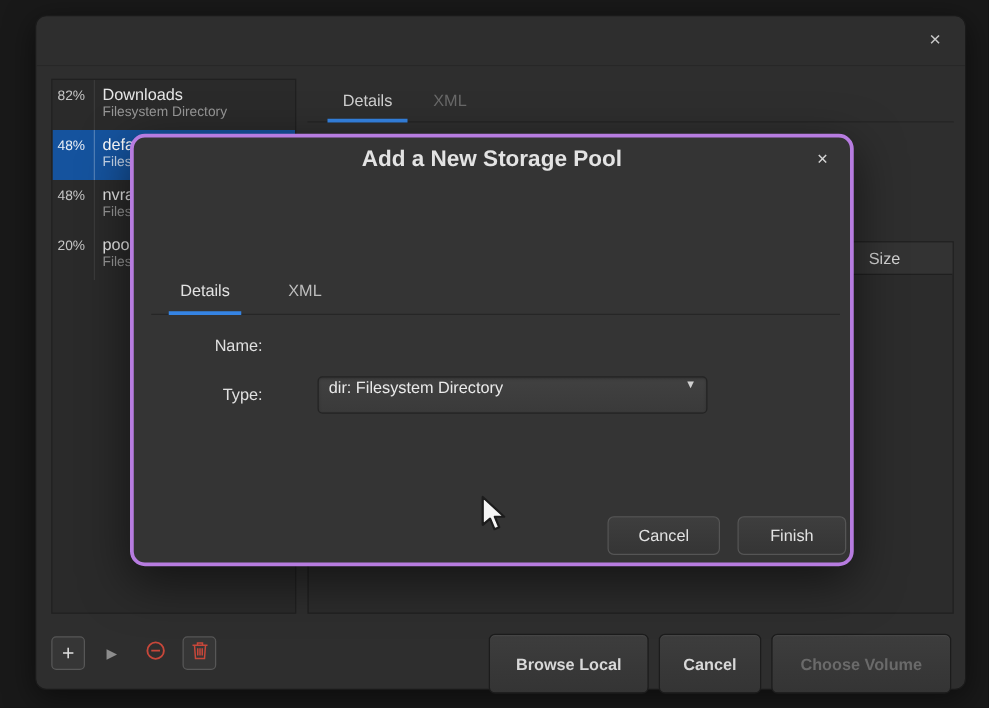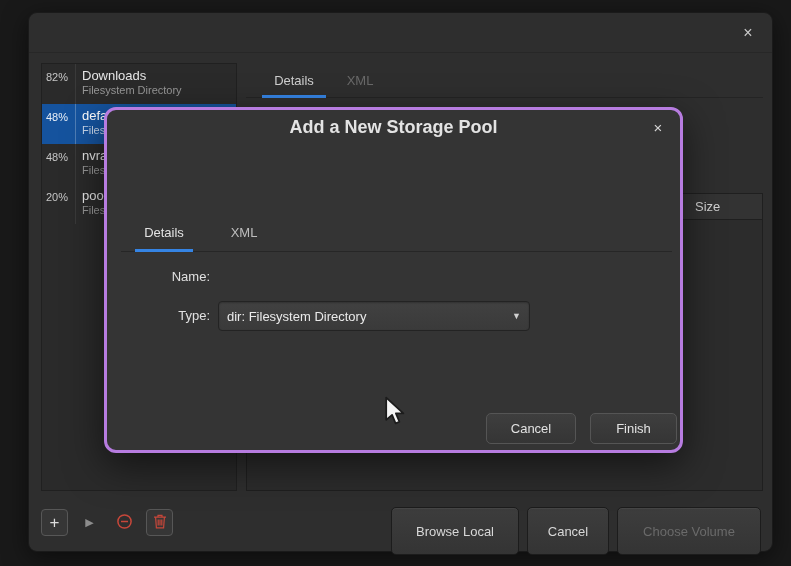--- a/index.html
+++ b/index.html
@@ -69,21 +69,21 @@
     border-radius:4px; cursor:pointer; font-size:15px; background:transparent;
   }
   .tool-btn.bordered { border:1px solid #575757; background:#363636; }
   .tool-add { color:#dcdcdc; font-size:17px; line-height:1; }
   .tool-start { color:#8d8d8d; font-size:11px; }
   
   .btn {
     position:absolute; height:48px; display:flex; align-items:center; justify-content:center;
     background:linear-gradient(#3d3d3d,#343434); border:1px solid #1c1c1c; border-radius:5px;
     box-shadow:inset 0 1px 0 rgba(255,255,255,.05);
-    font-size:13px; color:#d8d8d8; cursor:pointer;
+    font-size:13px; color:#d8d8d8; cursor:pointer;font-weight:bold;
   }
   .browse-local { left:362px; top:494px; width:128px; }
   .cancel-main  { left:498px; top:494px; width:82px; }
   .choose-volume{ left:588px; top:494px; width:144px; color:#6a6a6a; }
   
   .dialog {
     position:absolute; left:104px; top:107px; width:579px; height:346px;
     background:#343434; border:3px solid #b77ce0; border-radius:12px;
     box-shadow:0 12px 38px rgba(0,0,0,.55);
   }
@@ -121,22 +121,22 @@
     text-align:right; font-size:13px; color:#e0e0e0;
   }
   .field {
     position:absolute; left:111px; top:0; width:312px; height:30px;
     background:#3b3b3b; border:1px solid #232323; border-radius:4px;
     box-shadow:inset 0 1px 2px rgba(0,0,0,.25);
     color:#eaeaea; font-size:13px; padding:0 8px;
     font-family:"Liberation Sans","DejaVu Sans",sans-serif;
   }
   .select {
-    display:flex; align-items:center; justify-content:space-between;
-    background:linear-gradient(#414141,#3a3a3a); cursor:pointer;
+    display:flex; justify-content:space-between;
+    background:linear-gradient(#414141,#3a3a3a); cursor:pointer;margin-left:36px;
   }
   .select .caret { font-size:9px; color:#d0d0d0; margin-left:8px; }
   .browse-btn {
     position:absolute; left:433px; top:0; width:80px; height:30px;
     display:flex; align-items:center; justify-content:center;
     background:linear-gradient(#3e3e3e,#363636); border:1px solid #8d8d8d; border-radius:4px;
     font-size:13px; color:#e4e4e4; cursor:pointer;
   }
   .dialog-btn {
     position:absolute; top:303px; height:31px;

